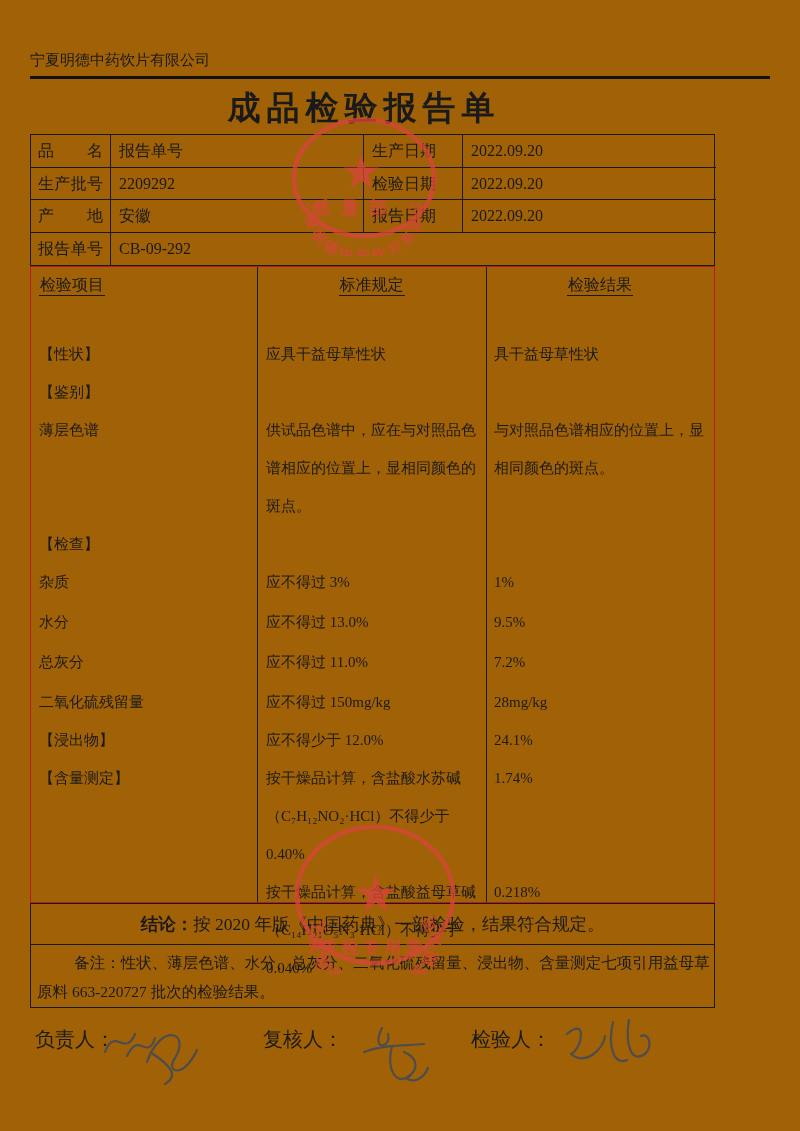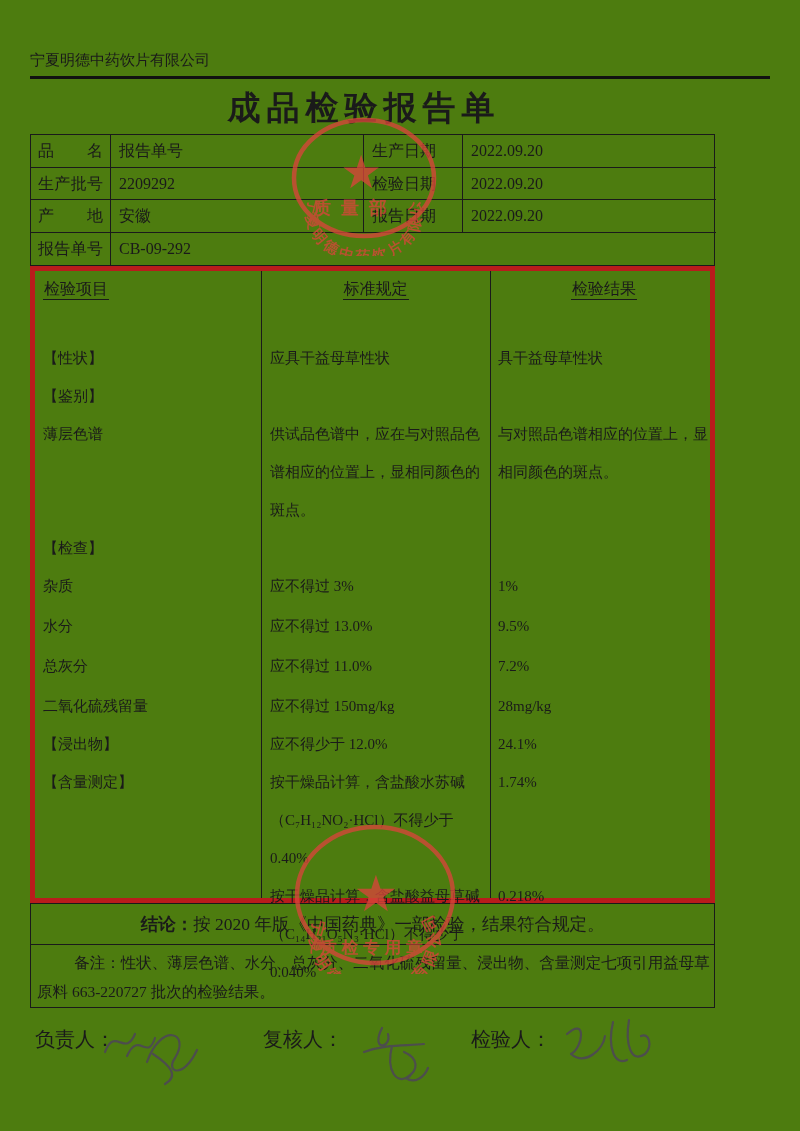--- a/index.html
+++ b/index.html
@@ -1,18 +1,18 @@
 <!DOCTYPE html>
 <html><head>
 <meta charset="utf-8">
 <style>
   html,body{margin:0;padding:0;background:#e8e8e8;}
   .page{
     position:relative;width:800px;height:1131px;margin:0 auto;
-    background:#4d7c0f;color:#1a1a1a;
+    background:#a16207;color:#1a1a1a;
     font-family:"Liberation Serif","DejaVu Serif",serif;
     overflow:hidden;
   }
   
   .hdr-company{position:absolute;left:30px;top:50px;font-size:15px;line-height:20px;}
   .hdr-code{position:absolute;right:30px;top:50px;font-size:15px;line-height:20px;}
   .hdr-rule{position:absolute;left:30px;top:76px;width:740px;height:3px;background:#111;}
   .doc-title{
     position:absolute;left:0;top:86px;width:728px;text-align:center;
     font-size:33px;font-weight:bold;letter-spacing:6px;margin:0;
@@ -25,21 +25,21 @@
     font-size:16px;
   }
   .info-table .cell{box-sizing:border-box;line-height:31px;padding:0 8px;border-bottom:1px solid #1a1a1a;overflow:hidden;}
   .info-table .rlast{border-bottom:none;}
   .info-table .lbl{text-align:justify;text-align-last:justify;border-right:1px solid #1a1a1a;padding:0 7px;}
   .info-table .vr{border-right:1px solid #1a1a1a;}
   .info-table .span3{grid-column:2 / span 3;}
   
   .main-table{
     position:absolute;left:30px;top:266px;width:685px;height:637px;
-    border:5px solid #b91c1c;box-sizing:border-box;font-size:15px;
+    border:1px solid #b91c1c;box-sizing:border-box;font-size:15px;
   }
   .vline{position:absolute;top:0;bottom:0;width:1px;background:#1a1a1a;}
   .vline.v1{left:226px;} .vline.v2{left:455px;}
   .mt-head{display:grid;grid-template-columns:226px 229px 228px;height:68px;}
   .mt-head .hc{padding-top:8px;font-size:16px;}
   .mt-head .hc u{text-decoration:none;border-bottom:1px solid #1a1a1a;padding:0 1px 2px 1px;}
   .mt-head .c0{padding-left:8px;} .mt-head .c1,.mt-head .c2{text-align:center;}
   .mt-row{display:grid;grid-template-columns:226px 229px 228px;}
   .mt-row .cell{line-height:38px;box-sizing:border-box;overflow:hidden;}
   .mt-row .item{padding-left:8px;}

